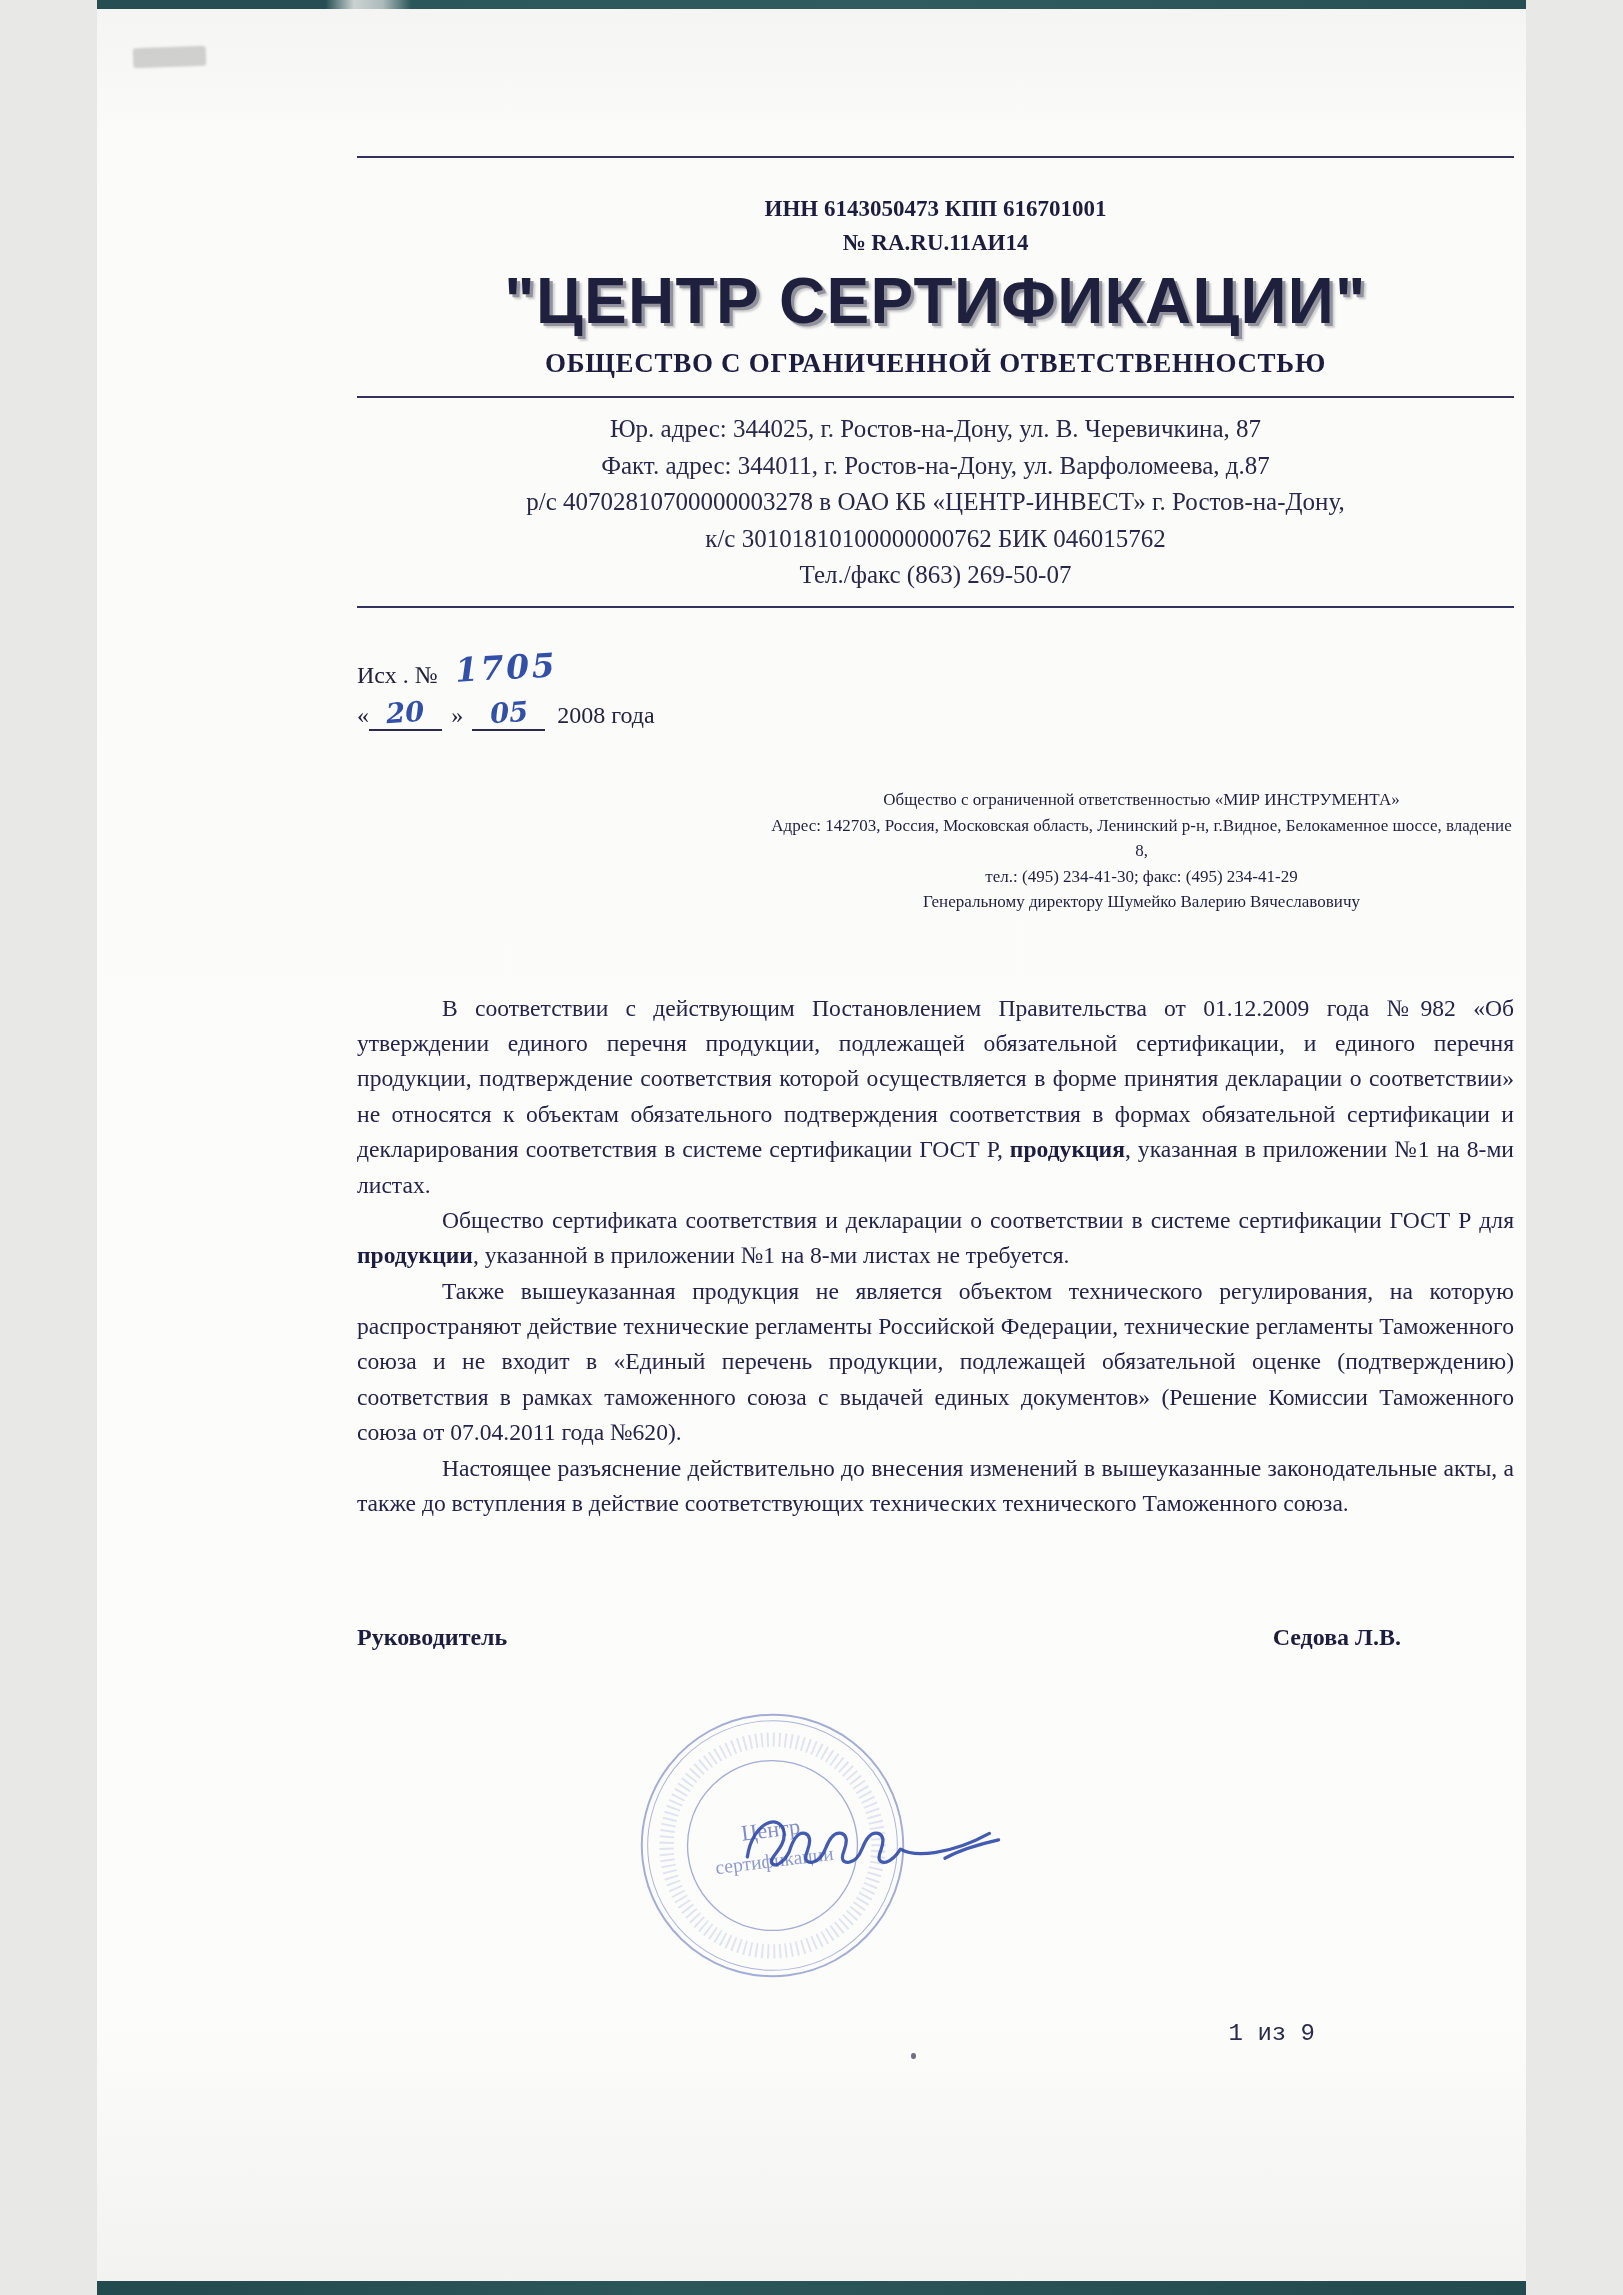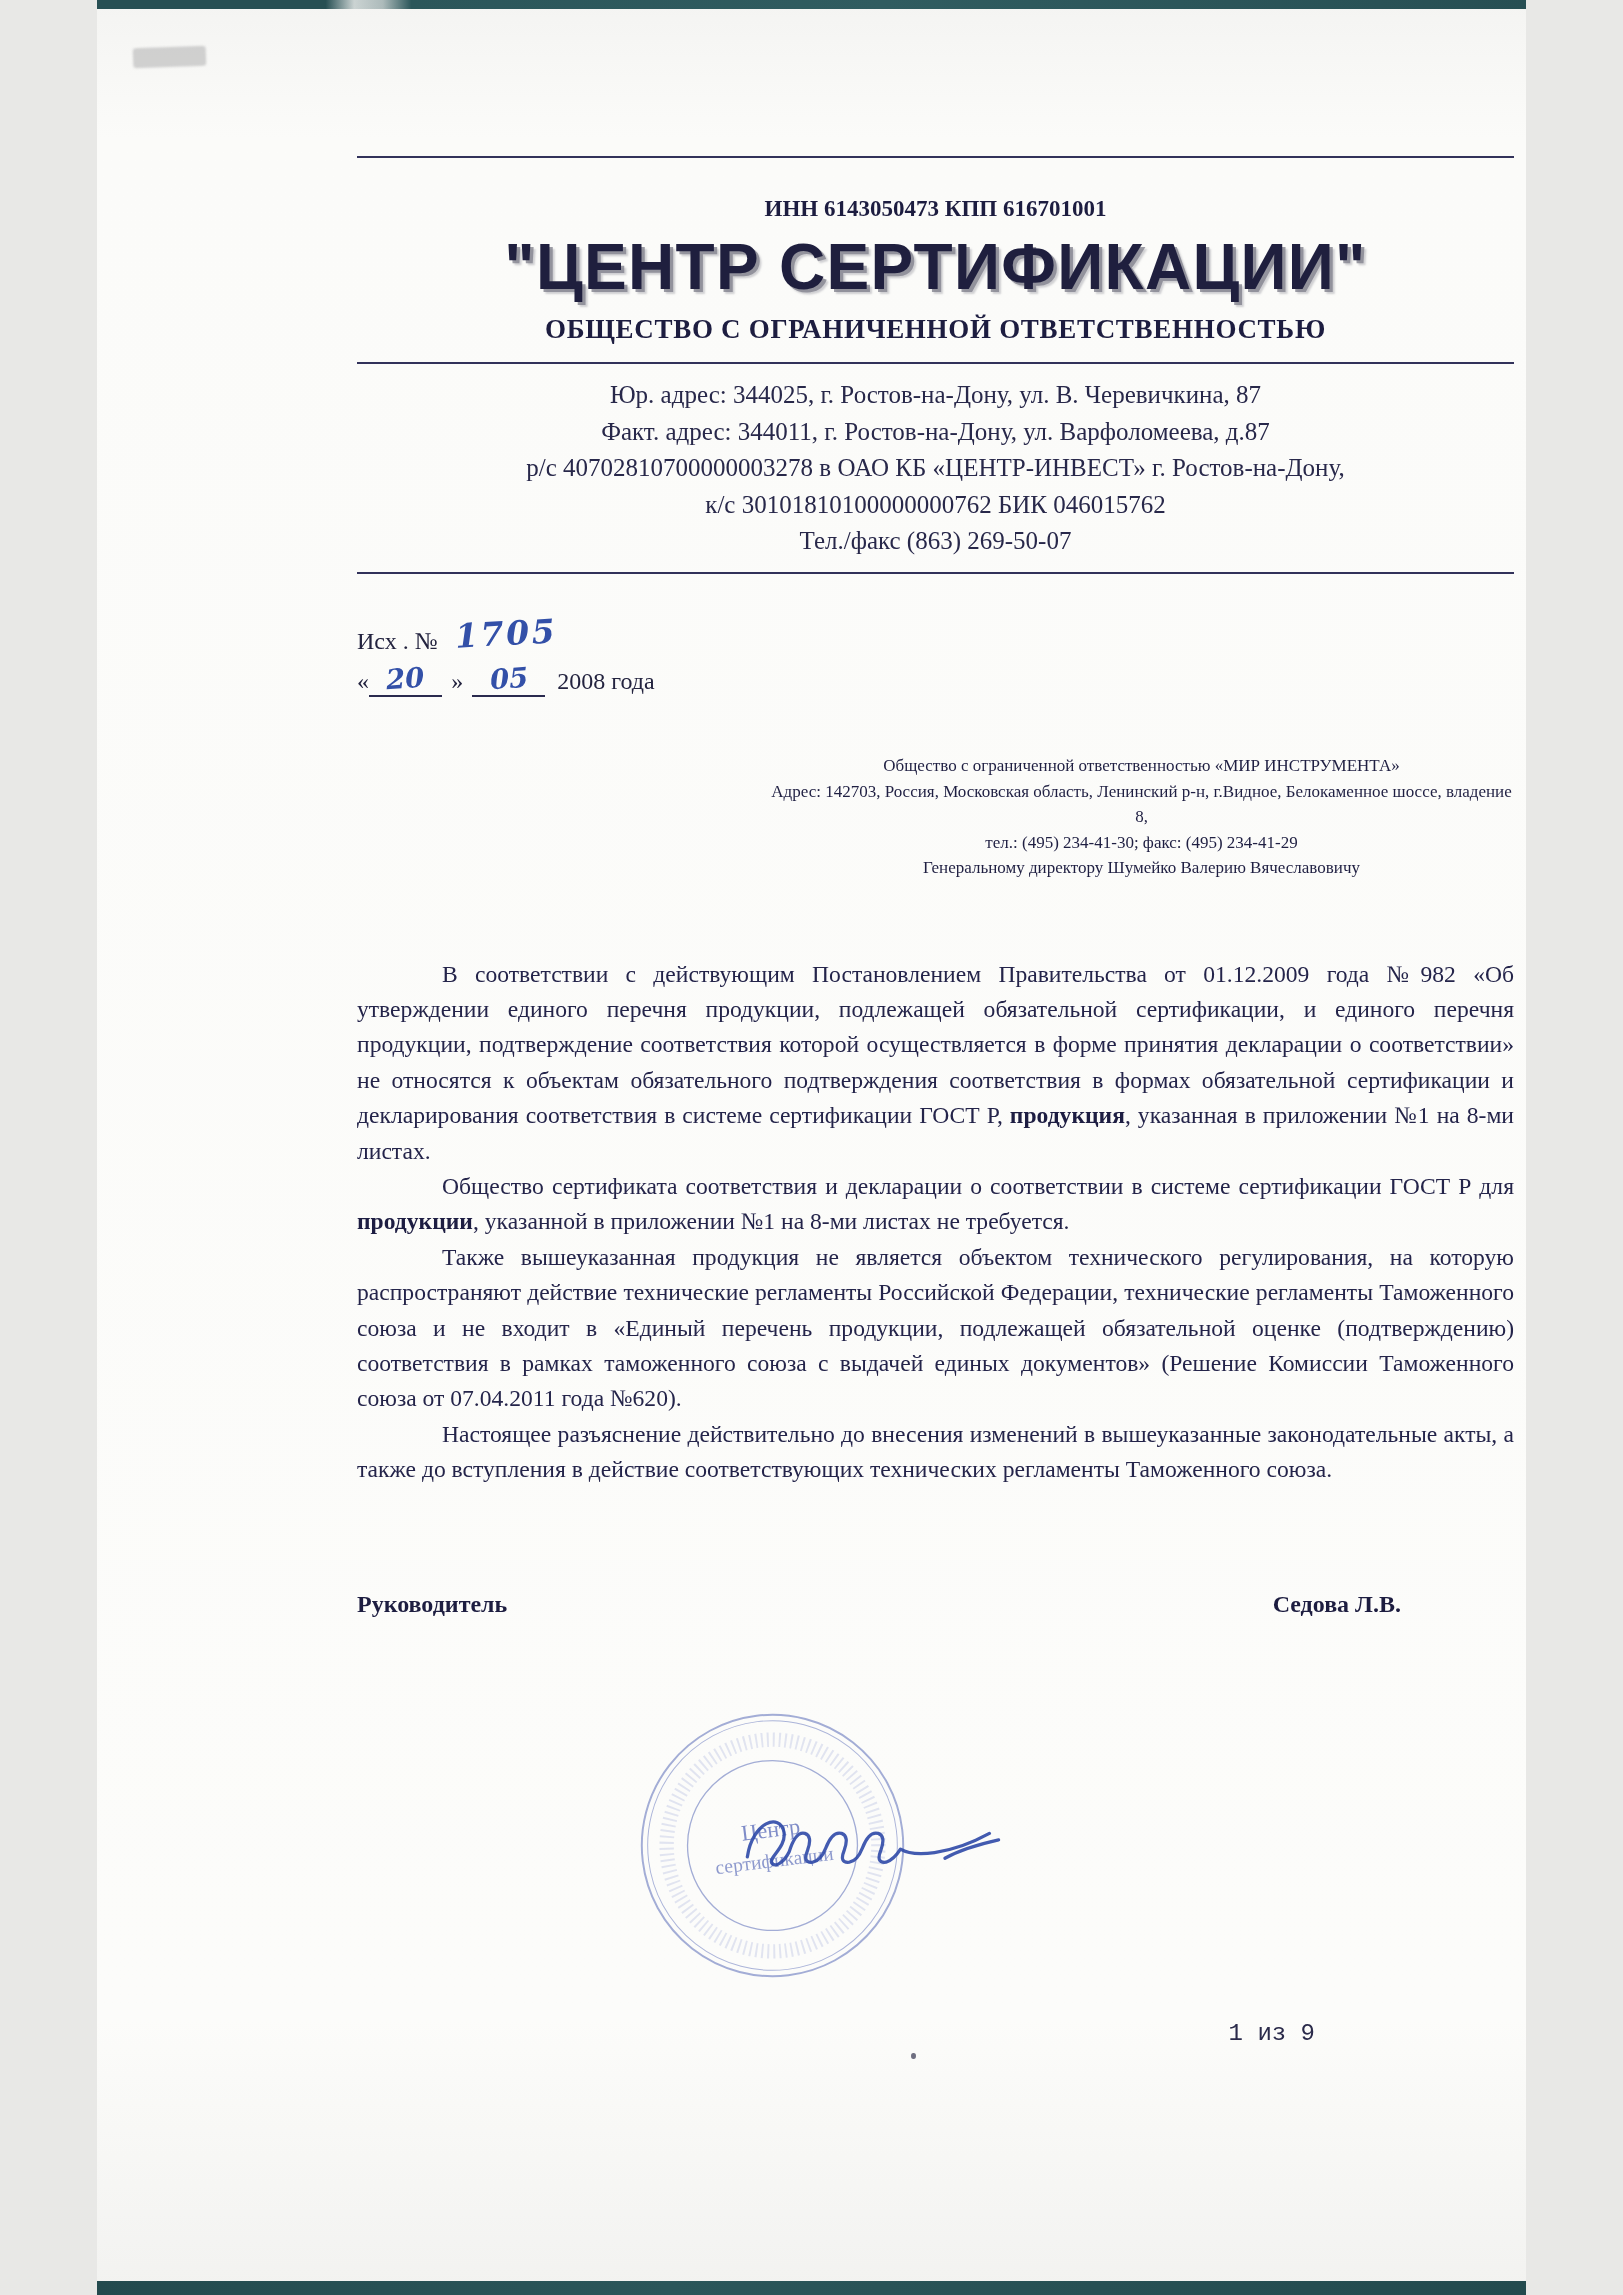--- a/index.html
+++ b/index.html
@@ -71,20 +71,21 @@
 <div class="page">
 
   <div class="artifact top-strip"></div>
   <div class="artifact corner-smudge"></div>
 
   <div class="content">
 
     <hr class="rule rule-1">
 
     <div class="inn-line">ИНН 6143050473 КПП 616701001</div>
+    <div class="attestat-line">№ RA.RU.11АИ14</div>
 
     <div class="org-title">"ЦЕНТР СЕРТИФИКАЦИИ"</div>
     <div class="org-subtitle">ОБЩЕСТВО С ОГРАНИЧЕННОЙ ОТВЕТСТВЕННОСТЬЮ</div>
 
     <hr class="rule rule-2">
 
     <div class="address-block">
       <div>Юр. адрес: 344025, г. Ростов-на-Дону, ул. В. Черевичкина, 87</div>
       <div>Факт. адрес: 344011, г. Ростов-на-Дону, ул. Варфоломеева, д.87</div>
       <div>р/с 40702810700000003278 в ОАО КБ «ЦЕНТР-ИНВЕСТ» г. Ростов-на-Дону,</div>
@@ -112,21 +113,21 @@
       <div>Общество с ограниченной ответственностью  «МИР ИНСТРУМЕНТА»</div>
       <div>Адрес: 142703, Россия, Московская область, Ленинский р-н, г.Видное, Белокаменное шоссе, владение 8,</div>
       <div>тел.: (495) 234-41-30;  факс: (495) 234-41-29</div>
       <div>Генеральному директору Шумейко Валерию Вячеславовичу</div>
     </div>
 
     <div class="body-text">
       <p><span>В соответствии с действующим Постановлением Правительства от 01.12.2009 года №982 «Об утверждении единого перечня продукции, подлежащей обязательной сертификации, и единого перечня продукции, подтверждение соответствия которой осуществляется в форме принятия декларации о соответствии» не относятся к объектам обязательного подтверждения соответствия в формах обязательной сертификации и декларирования соответствия в системе сертификации ГОСТ Р, </span><strong>продукция</strong><span>, указанная в приложении №1 на 8-ми листах.</span></p>
       <p><span>Общество сертификата соответствия и декларации о соответствии в системе сертификации ГОСТ Р  для </span><strong>продукции</strong><span>, указанной в приложении №1 на 8-ми листах не требуется.</span></p>
       <p><span>Также вышеуказанная продукция не является объектом технического регулирования, на которую распространяют действие технические регламенты Российской Федерации, технические регламенты Таможенного союза и не входит в «Единый перечень продукции, подлежащей обязательной оценке (подтверждению) соответствия в рамках таможенного союза с выдачей единых документов» (Решение Комиссии Таможенного союза от 07.04.2011 года  №620).</span></p>
-      <p><span>Настоящее разъяснение действительно до внесения изменений в вышеуказанные законодательные акты, а также до вступления в действие соответствующих технических регламенты Таможенного союза.</span></p>
+      <p><span>Настоящее разъяснение действительно до внесения изменений в вышеуказанные законодательные акты, а также до вступления в действие соответствующих технических технического Таможенного союза.</span></p>
     </div>
 
     <div class="sign-row">
       <span>Руководитель</span>
       <span class="sign-right">Седова  Л.В.</span>
     </div>
 
   </div>
 
   <svg class="stamp" width="281" height="281" viewBox="0 0 430 430">

